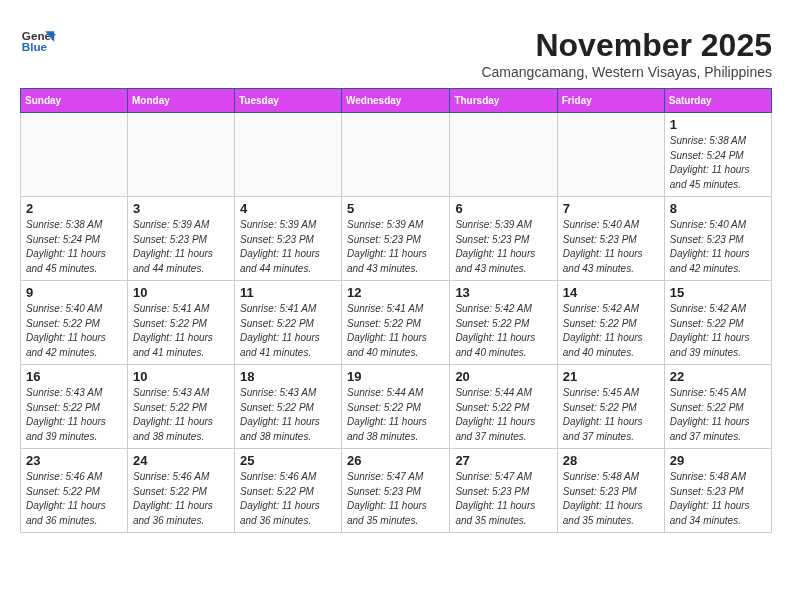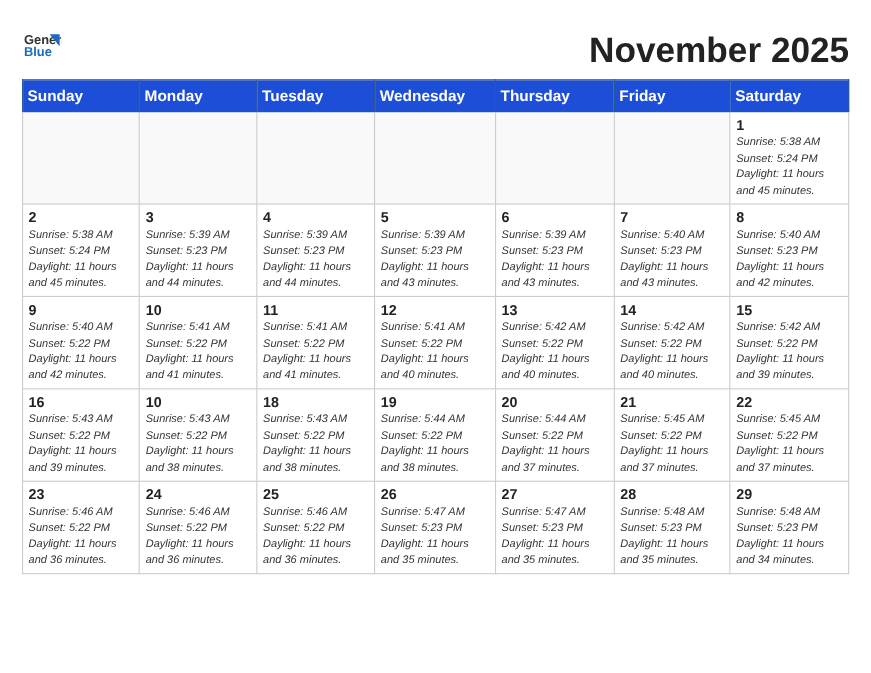--- a/index.html
+++ b/index.html
@@ -38,23 +38,23 @@
     .subtitle {
       font-size: 14px;
       color: #444;
     }
     .calendar {
       width: 100%;
       border-collapse: collapse;
       border: 1px solid #ccc;
     }
     .calendar th {
-      background: #1d4ed8;
+      background: #d946ef;
       color: #fff;
-      font-size: 14px;
+      font-size: 10px;
       font-weight: bold;
       padding: 6px 4px;
       text-align: left;
       border: 1px solid #2a5a96;
     }
     .calendar td {
       border: 1px solid #ccc;
       vertical-align: top;
       padding: 4px 5px;
       width: 113px;
@@ -89,20 +89,21 @@
 <div class="header-area">
   <div class="logo">
     <svg class="logo-icon" viewBox="0 0 40 40">
       <text x="2" y="18" font-size="13" font-weight="bold" fill="#333" font-family="Arial">General</text>
       <text x="2" y="30" font-size="13" font-weight="bold" fill="#1a6abf" font-family="Arial">Blue</text>
       <polygon points="28,8 38,8 38,20" fill="#1a6abf"></polygon>
     </svg>
   </div>
   <div class="title-area">
     <div class="month-title">November 2025</div>
+    <div class="subtitle">Camangcamang, Western Visayas, Philippines</div>
   </div>
 </div>
 
 <table class="calendar">
   <thead>
     <tr>
     <th>Sunday</th>
         <th>Monday</th>
         <th>Tuesday</th>
         <th>Wednesday</th>

